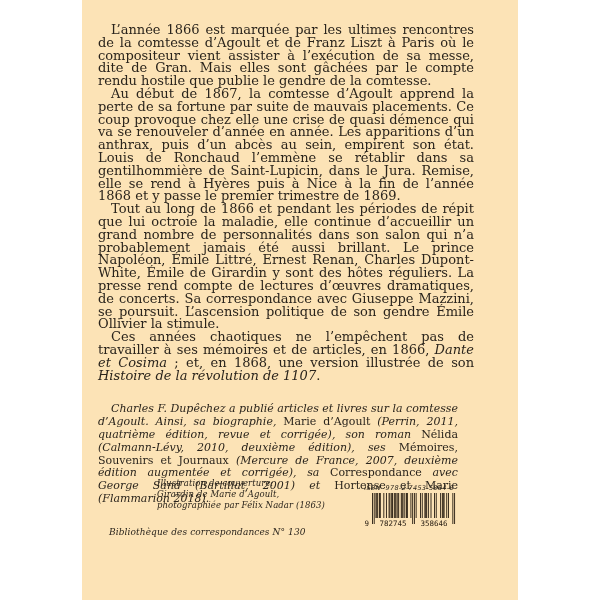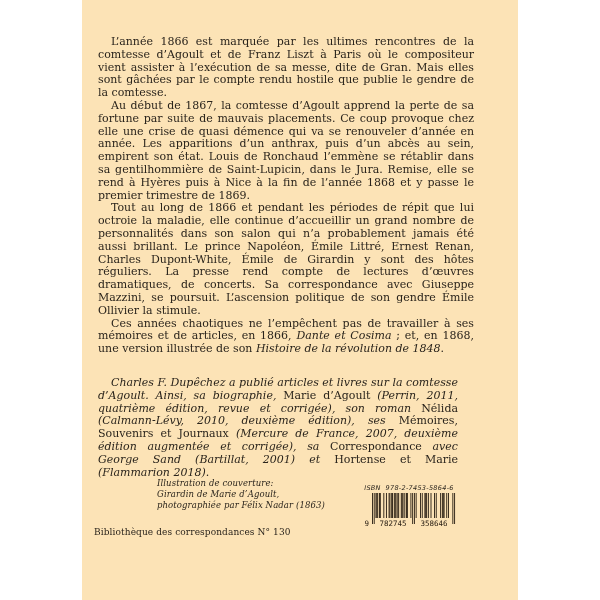--- a/index.html
+++ b/index.html
@@ -5,60 +5,60 @@
   html,body{margin:0;padding:0;}
   body{
     width:600px;height:600px;background:#ffffff;position:relative;
     font-family:"DejaVu Serif",serif;overflow:hidden;
   }
   .cover{
     position:absolute;left:82px;top:0;width:436px;height:600px;
     background:var(--cover-bg,#fce3b6);color:var(--ink,#2a241c);
   }
   .body-text{
-    padding:36px 44px 0 16px;
-    font-size:11px;line-height:12.8px;text-align:justify;
+    padding:24px 44px 0 16px;
+    font-size:13px;line-height:12.8px;text-align:justify;
     text-rendering:optimizeLegibility;
   }
   .body-text p{margin:0;text-indent:13px;}
   .it{font-style:italic;}
   .bio{
     margin:21px 60px 0 16px;
     font-size:11px;line-height:12.8px;text-align:justify;font-style:italic;
   }
   .bio p{margin:0;text-indent:13px;}
   .rm{font-style:normal;}
   .credits{
     position:absolute;left:27px;top:478px;
     font-style:italic;font-size:8.5px;line-height:11.2px;letter-spacing:0.1px;margin-left:48px;
   }
   .collection{
-    position:absolute;left:12px;top:527px;
-    font-size:9px;letter-spacing:0.1px;
+    position:absolute;left:27px;top:527px;
+    font-style:italic;font-size:9px;letter-spacing:0.1px;
   }
   .barcode-block{
     position:absolute;left:278px;top:484px;width:98px;text-align:center;
   }
   .isbn{
     font-family:"DejaVu Sans",sans-serif;font-size:6.5px;letter-spacing:0.3px;
     white-space:pre;margin:0 0 1px 0;color:var(--ink,#2a241c);font-style:italic;
   }
   svg{display:block;margin:0 auto;}
 </style>
 </head>
 <body>
 
 <div class="page">
   <div class="cover">
 
     <div class="body-text" id="body-text">
         <p><span>L’année 1866 est marquée par les ultimes rencontres de la comtesse d’Agoult et de Franz Liszt à Paris où le compositeur vient assister à l’exécution de sa messe, dite de Gran. Mais elles sont gâchées par le compte rendu hostile que publie le gendre de la comtesse.</span></p>
         <p><span>Au début de 1867, la comtesse d’Agoult apprend la perte de sa fortune par suite de mauvais placements. Ce coup provoque chez elle une crise de quasi démence qui va se renouveler d’année en année. Les apparitions d’un anthrax, puis d’un abcès au sein, empirent son état. Louis de Ronchaud l’emmène se rétablir dans sa gentilhommière de Saint-Lupicin, dans le Jura. Remise, elle se rend à Hyères puis à Nice à la fin de l’année 1868 et y passe le premier trimestre de 1869.</span></p>
         <p><span>Tout au long de 1866 et pendant les périodes de répit que lui octroie la maladie, elle continue d’accueillir un grand nombre de personnalités dans son salon qui n’a probablement jamais été aussi brillant. Le prince Napoléon, Émile Littré, Ernest Renan, Charles Dupont-White, Émile de Girardin y sont des hôtes réguliers. La presse rend compte de lectures d’œuvres dramatiques, de concerts. Sa correspondance avec Giuseppe Mazzini, se poursuit. L’ascension politique de son gendre Émile Ollivier la stimule.</span></p>
-        <p><span>Ces années chaotiques ne l’empêchent pas de travailler à ses mémoires et de articles, en 1866, </span><span class="it">Dante et Cosima</span><span> ; et, en 1868, une version illustrée de son </span><span class="it">Histoire de la révolution de 1848</span><span>.</span></p>
+        <p><span>Ces années chaotiques ne l’empêchent pas de travailler à ses mémoires et de articles, en 1866, </span><span class="it">Dante et Cosima</span><span> ; et, en 1868, une version illustrée de son </span><span class="it">Histoire de la révolution de 1107</span><span>.</span></p>
       </div>
 
     <div class="bio" id="bio-text">
         <p><span>Charles F. Dupêchez a publié articles et livres sur la comtesse d’Agoult. Ainsi, sa biographie, </span><span class="rm">Marie d’Agoult</span><span> (Perrin, 2011, quatrième édition, revue et corrigée), son roman </span><span class="rm">Nélida</span><span> (Calmann-Lévy, 2010, deuxième édition), ses </span><span class="rm">Mémoires, Souvenirs et Journaux</span><span> (Mercure de France, 2007, deuxième édition augmentée et corrigée), sa </span><span class="rm">Correspondance</span><span> avec George Sand (Bartillat, 2001) et </span><span class="rm">Hortense et Marie</span><span> (Flammarion 2018).</span></p>
       </div>
 
     <div class="credits">
       <div>Illustration de couverture:</div>
       <div>Girardin de Marie d’Agoult,</div>
       <div>photographiée par Félix Nadar (1863)</div>

